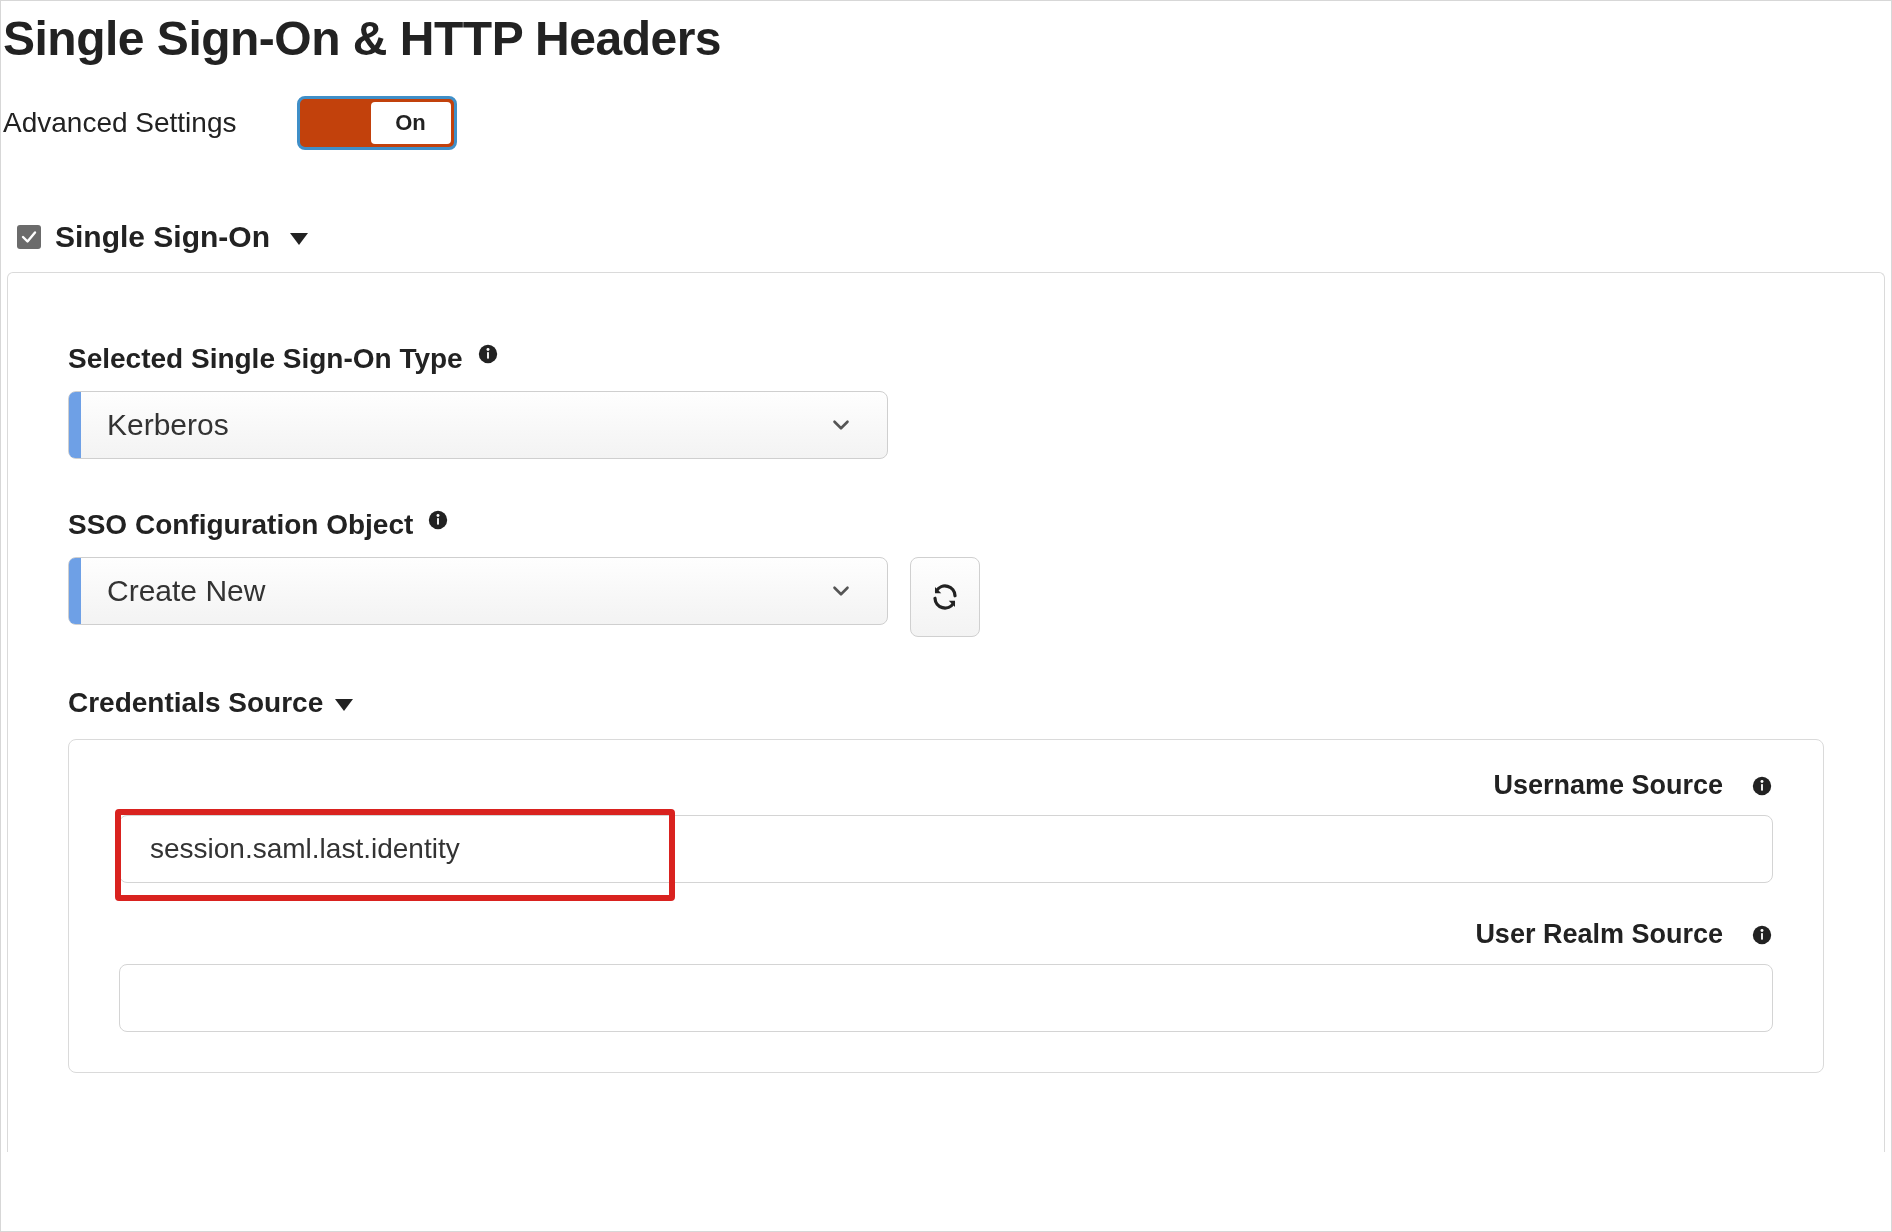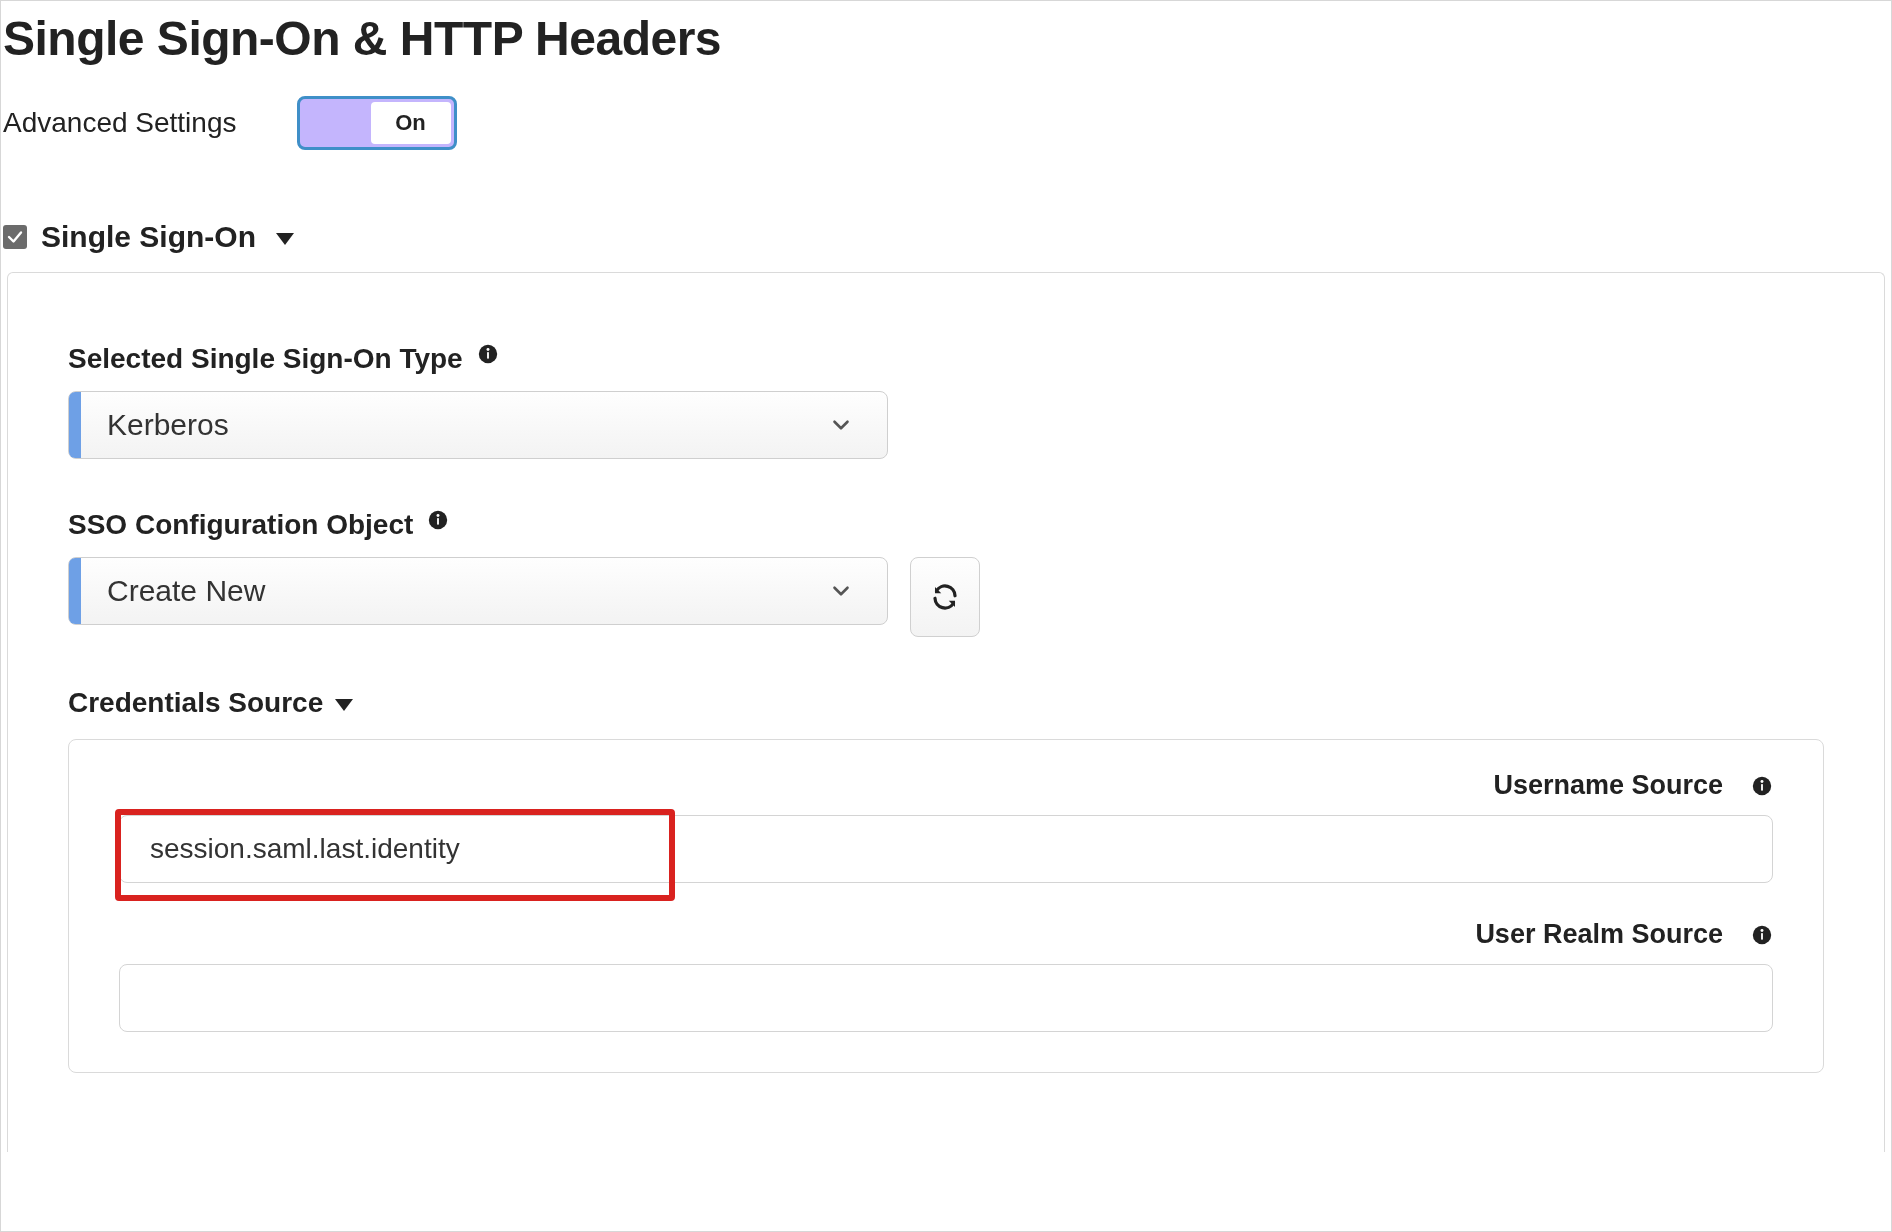--- a/index.html
+++ b/index.html
@@ -34,21 +34,21 @@
   .adv-label {
     font-size:28px;
     font-weight:400;
     color:#222;
   }
   
   .toggle {
     width:160px; height:54px;
     border:3px solid #3f8fc8;
     border-radius:8px;
-    background:#c4b5fd;
+    background:#c2410c;
     position:relative;
     cursor:pointer;
     display:flex;
     align-items:center;
   }
   .toggle .knob {
     position:absolute;
     right:3px; top:3px;
     bottom:3px;
     width:80px;
@@ -60,21 +60,21 @@
     font-weight:700;
     font-size:22px;
     color:#222;
   }
 
   
   .section-header {
     display:flex;
     align-items:center;
     gap:14px;
-    padding-left:2px;
+    padding-left:16px;
     margin-bottom:18px;
   }
   .chk {
     width:24px; height:24px;
     background:#6b6b6b;
     border-radius:3px;
     display:inline-flex;
     align-items:center;
     justify-content:center;
   }

